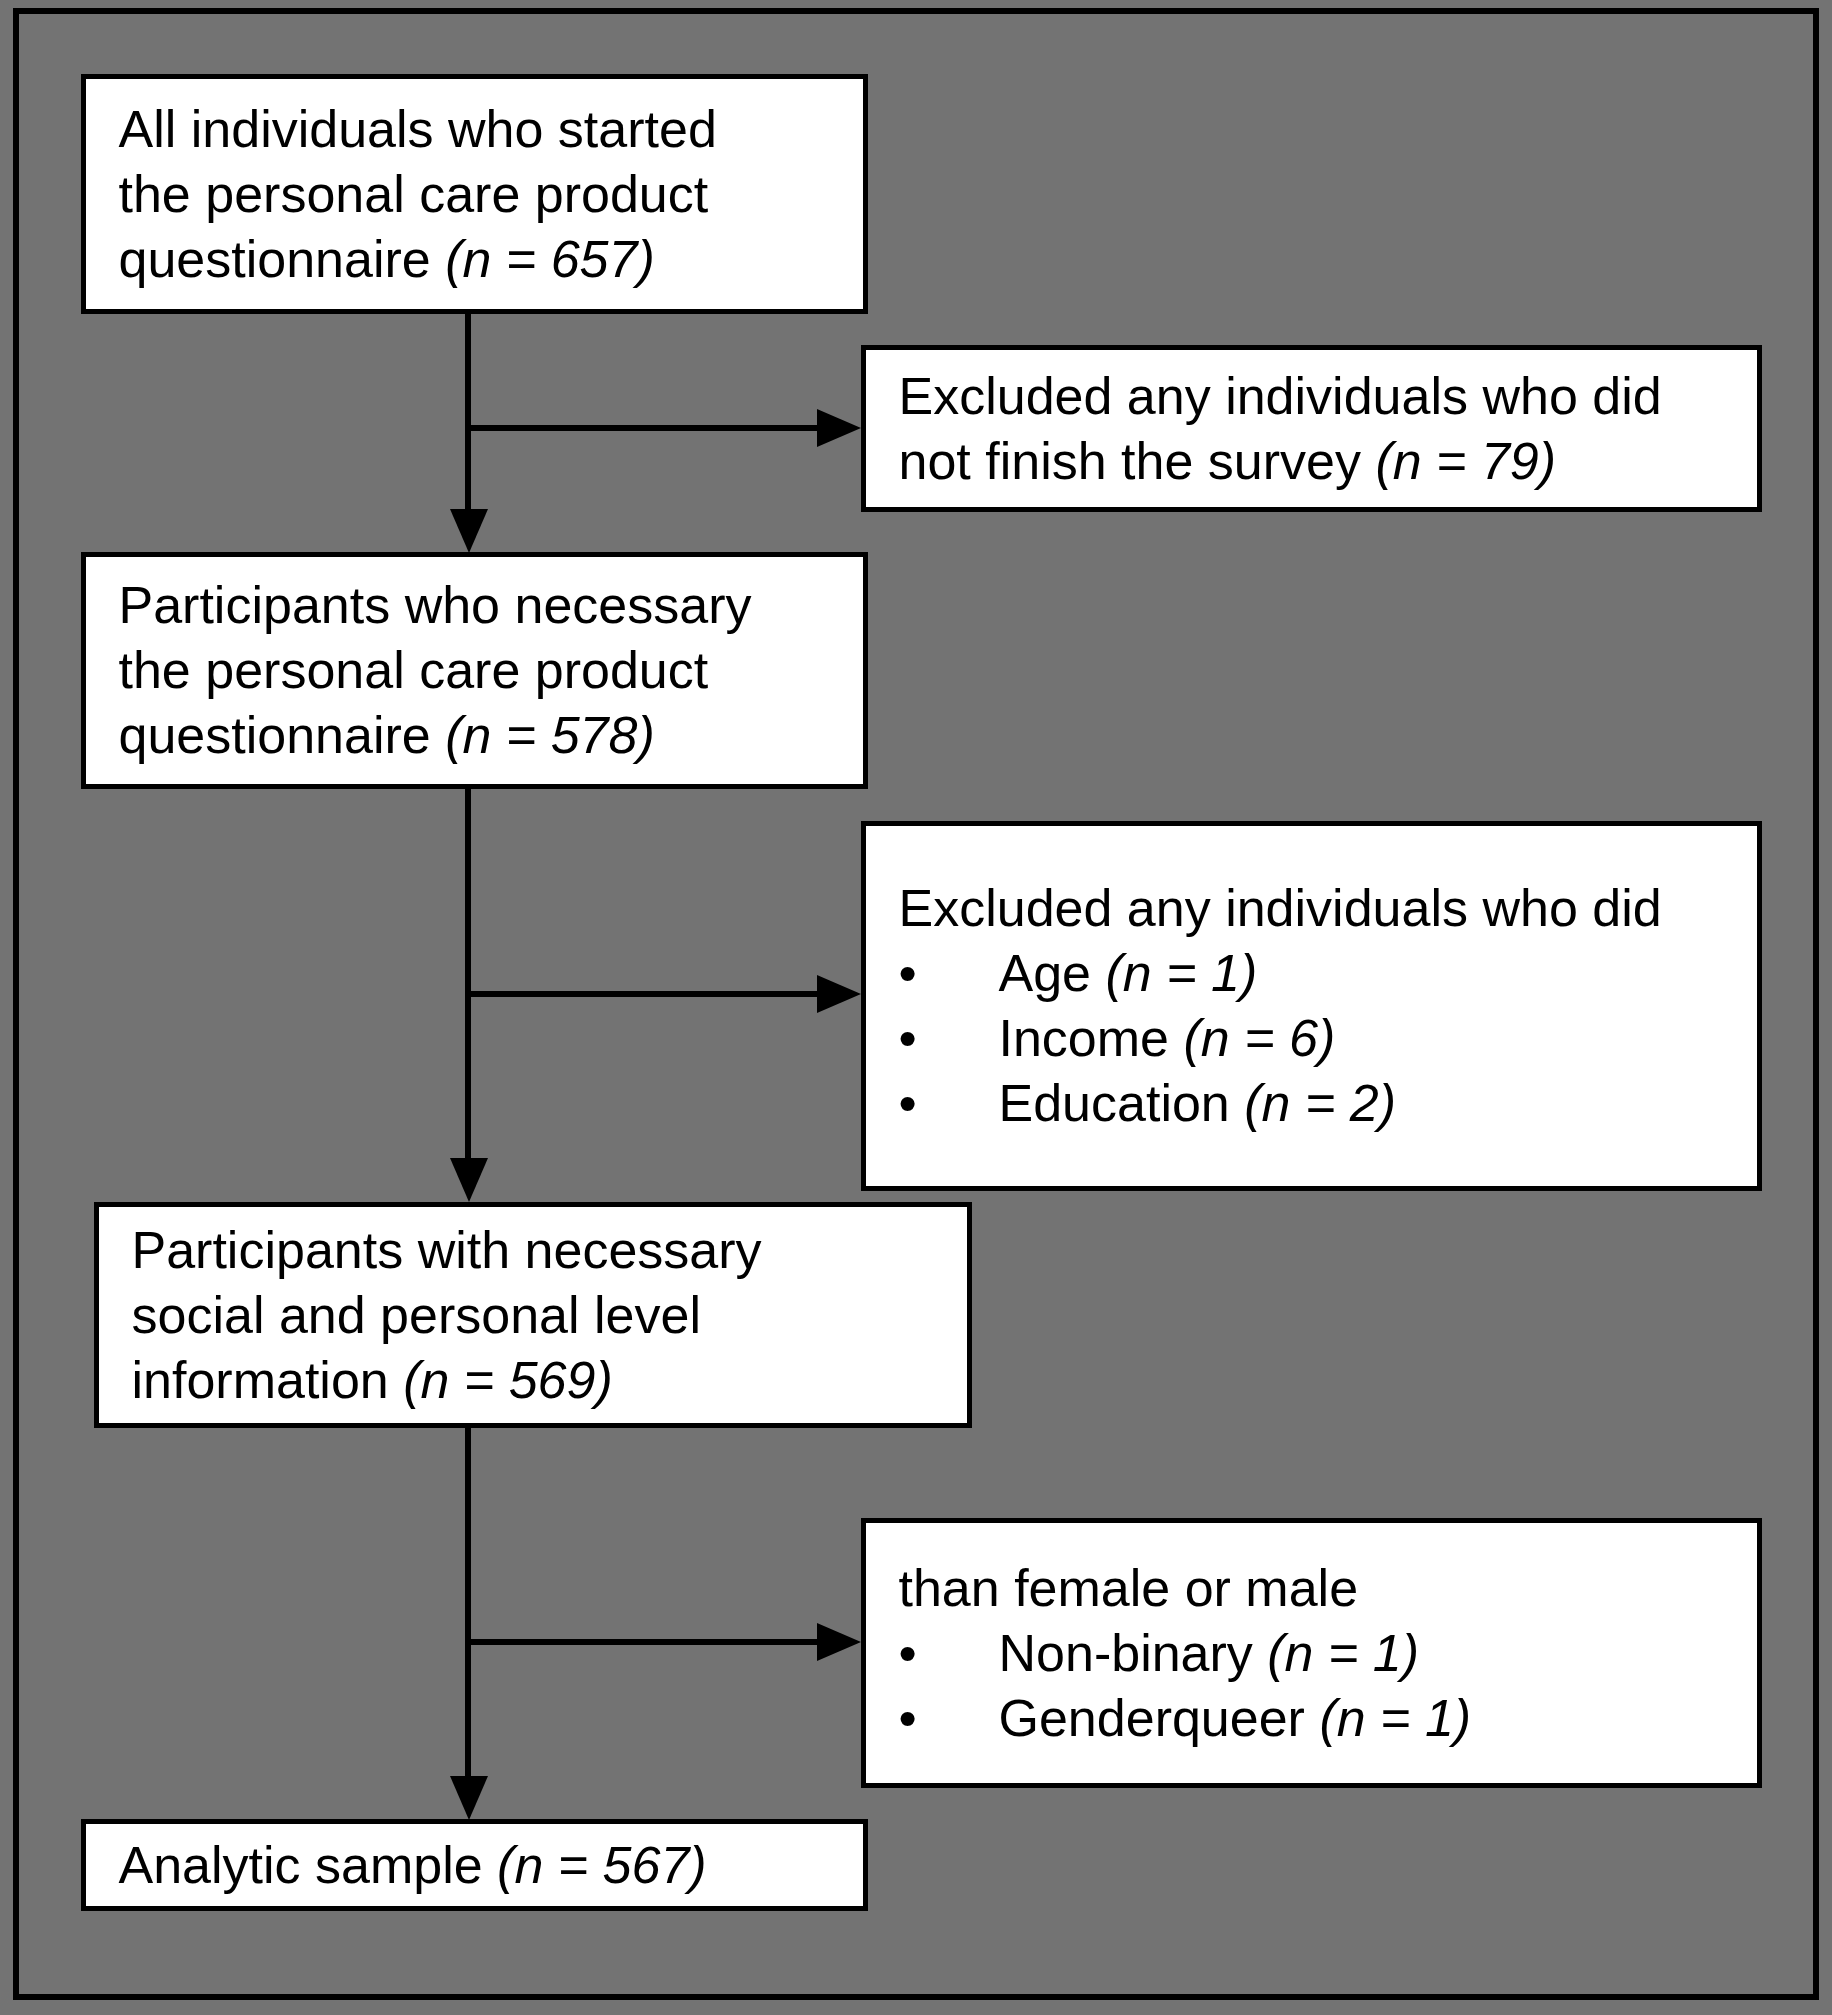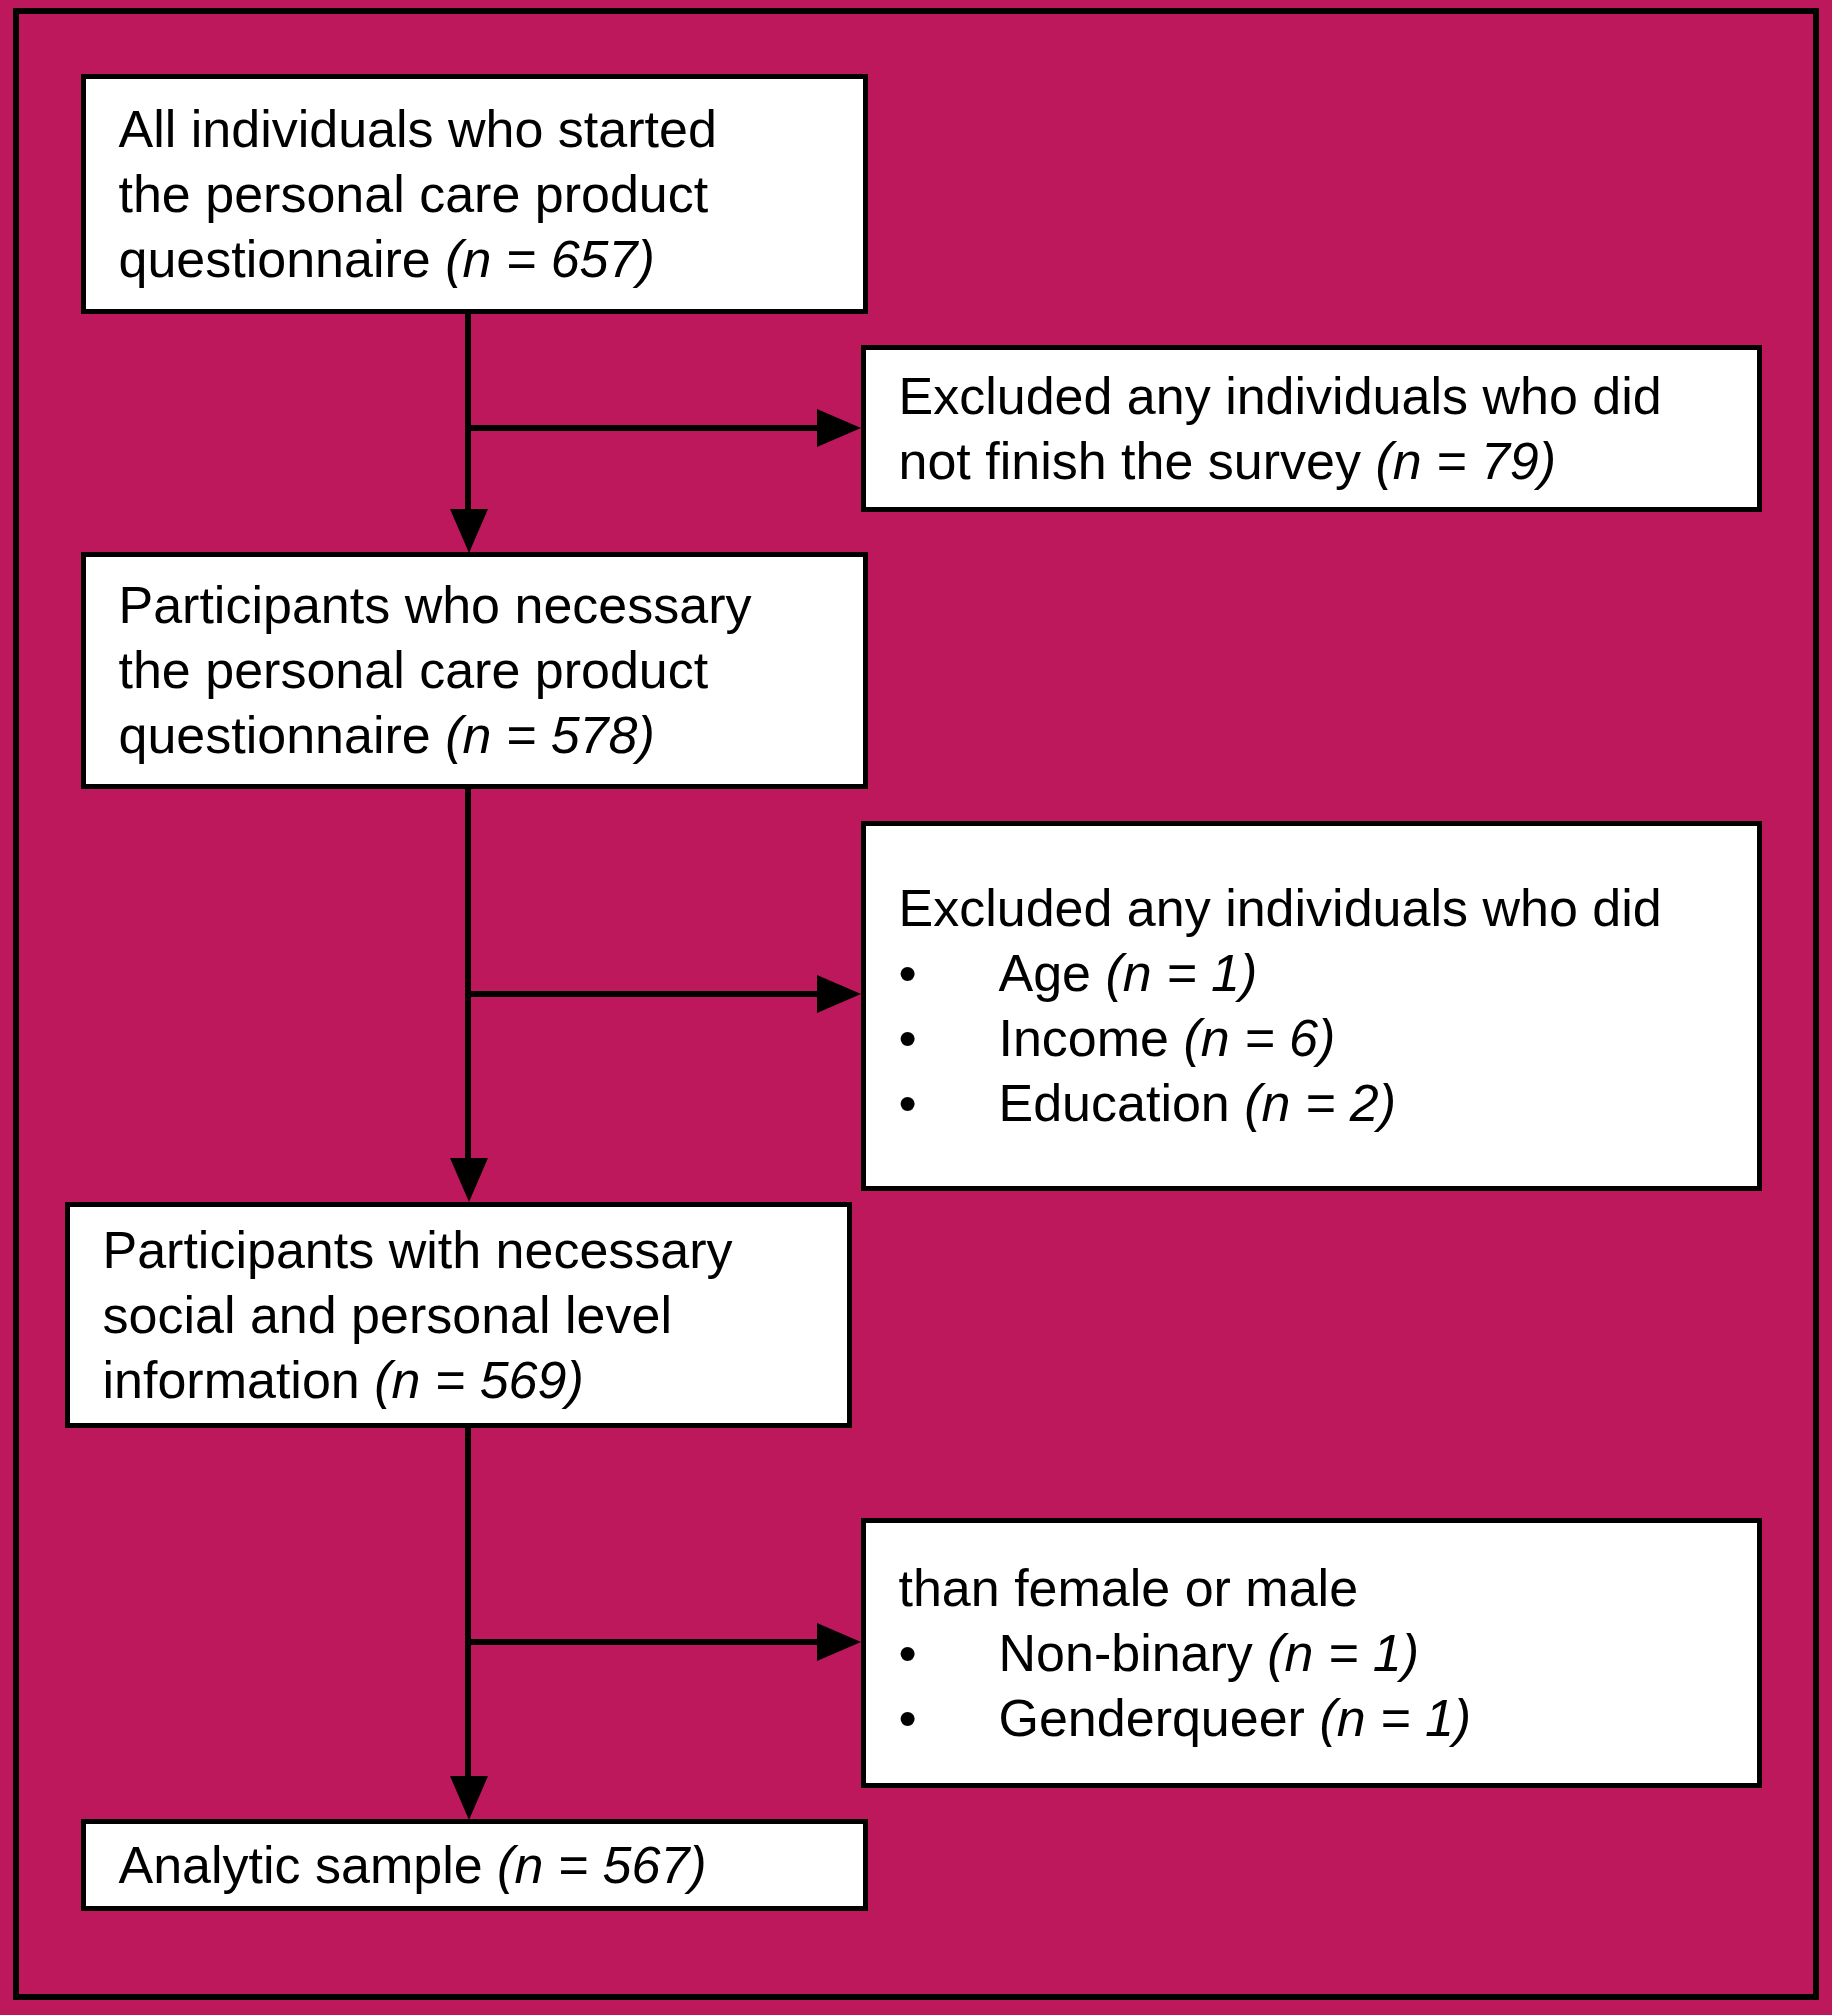--- a/index.html
+++ b/index.html
@@ -4,21 +4,21 @@
 <style>
   html, body {
     margin: 0;
     padding: 0;
     background: #ffffff;
   }
   .canvas {
     position: relative;
     width: 1833px;
     height: 2015px;
-    background: #be185d;
+    background: #737373;
     color: #000000;
     font-family: "Liberation Sans", sans-serif;
     overflow: hidden;
   }
   .outer-frame {
     position: absolute;
     left: 12.5px;
     top: 7.5px;
     width: 1806px;
     height: 1992px;
@@ -39,21 +39,21 @@
   }
   .node .line { white-space: nowrap; }
   .it { font-style: italic; }
   .bullet-row { display: flex; white-space: nowrap; }
   .bullet-marker { flex: 0 0 100px; }
   
   .box-started        { left: 81px;  top: 74px;  width: 787px; height: 240px; }
   .box-excl-finish    { left: 861px; top: 345px;  width: 901px; height: 167px; }
   .box-finished       { left: 81px;  top: 552px;  width: 787px; height: 237px; }
   .box-excl-missing   { left: 861px; top: 821px; width: 901px; height: 370px; }
-  .box-necessary      { left: 65px;  top: 1202px; width: 787px; height: 226px; }
+  .box-necessary      { left: 94px;  top: 1202px; width: 878px; height: 226px; }
   .box-excl-gender    { left: 861px; top: 1518px; width: 901px; height: 270px; }
   .box-analytic       { left: 81px;  top: 1819px; width: 787px; height: 92px; }
   
   .vline {
     position: absolute;
     width: 5.6px;
     background: #000000;
   }
   .hline {
     position: absolute;

